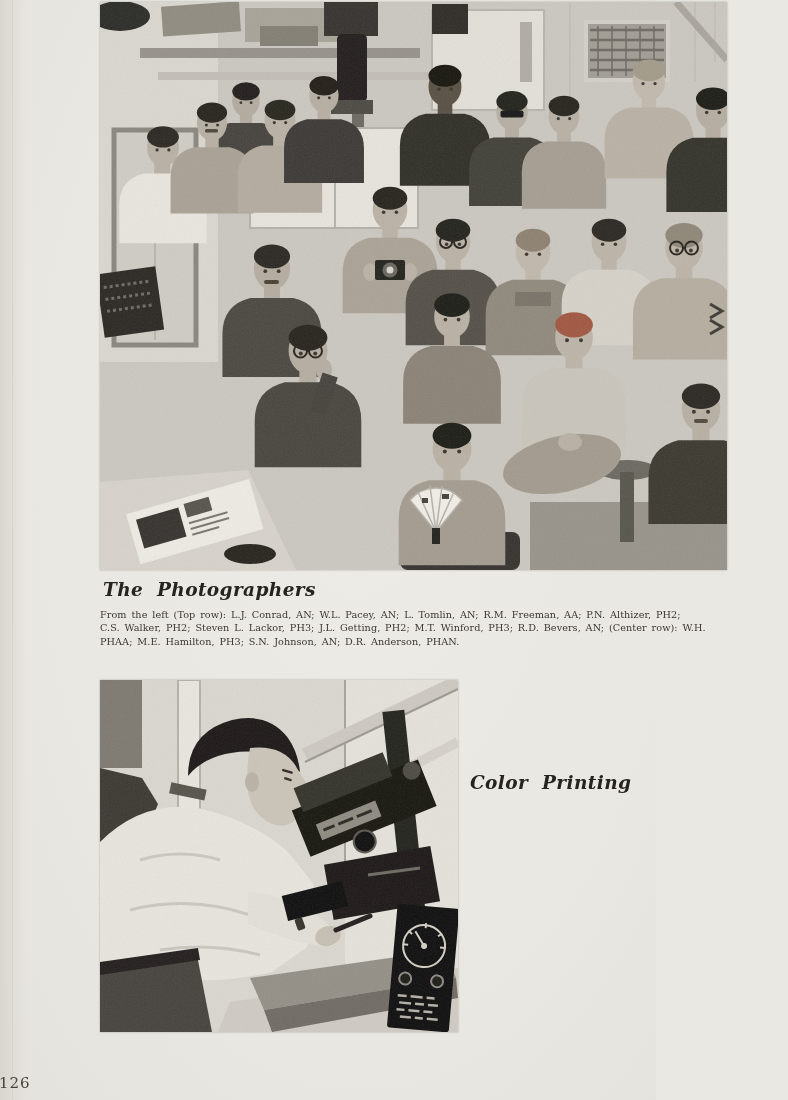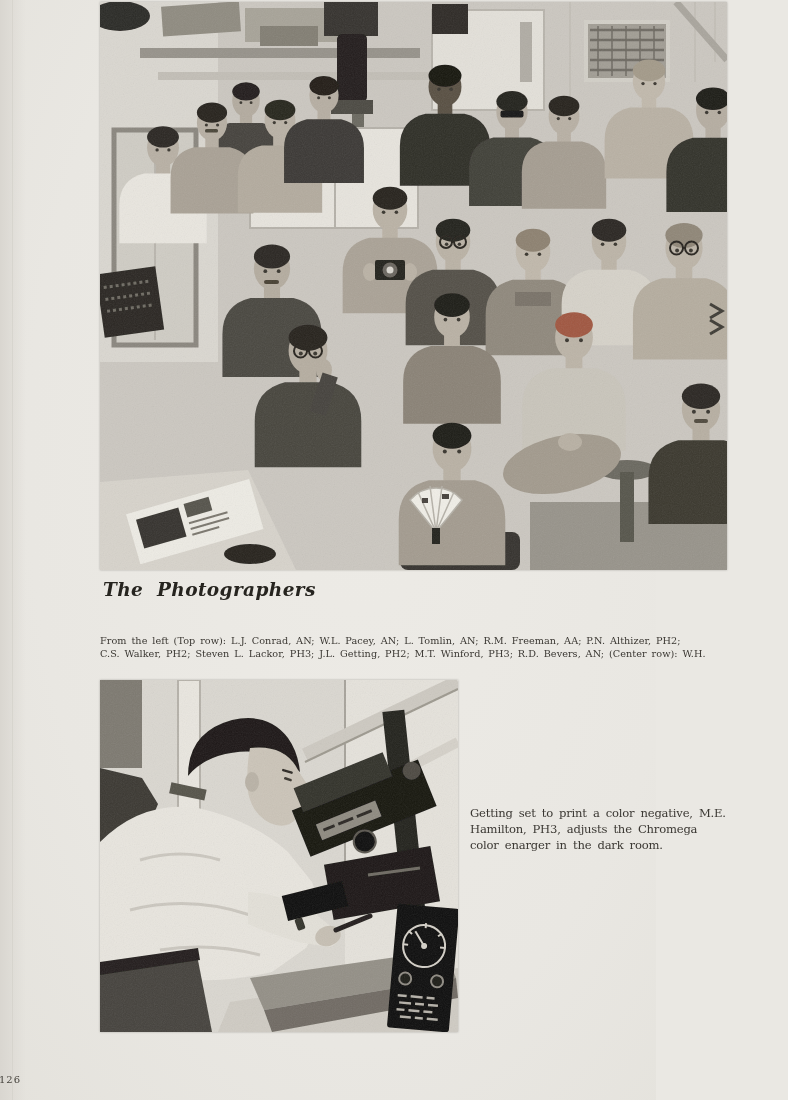--- a/index.html
+++ b/index.html
@@ -32,32 +32,32 @@
   .sec-title{
     position:absolute;margin:0;
     font-weight:bold;font-style:italic;
     font-size:18.5px;line-height:22px;
     letter-spacing:.4px;word-spacing:7px;
     color:#26241f;white-space:nowrap;
   }
   .t1{left:103px;top:579px;}
   .t2{left:470px;top:772px;}
   .caption{
-    position:absolute;left:100px;top:634px;width:634px;
+    position:absolute;left:100px;top:608px;width:634px;
     font-size:9.7px;line-height:13.4px;color:#3a3732;
   }
   .cap-line{white-space:nowrap;word-spacing:1.7px;letter-spacing:.05px;}
   .cp-body{
     position:absolute;left:470px;top:806px;width:252px;
     font-size:11.6px;line-height:15.9px;color:#3a3732;
   }
   .cp-line{white-space:nowrap;word-spacing:2.6px;letter-spacing:-.2px;}
   .page-number{
     position:absolute;left:-1px;top:1074px;
-    font-size:10px;color:#45423c;letter-spacing:1px;
+    font-size:15px;color:#45423c;letter-spacing:1px;
   }
 </style>
 </head>
 <body>
 
 <div class="page">
   <div class="gutter"></div>
   <div class="gutter-line"></div>
 
   <figure class="photo photo-top">
@@ -203,20 +203,21 @@
       </g>
       <rect width="627" height="568" filter="url(#grain1)" opacity="0.12"></rect>
     </svg>
   </figure>
 
   <h2 class="sec-title t1">The Photographers</h2>
 
   <div class="caption">
     <div class="cap-line">From the left (Top row): L.J. Conrad, AN; W.L. Pacey, AN; L. Tomlin, AN; R.M. Freeman, AA; P.N. Althizer, PH2;</div>
     <div class="cap-line">C.S. Walker, PH2; Steven L. Lackor, PH3; J.L. Getting, PH2; M.T. Winford, PH3; R.D. Bevers, AN; (Center row): W.H.</div>
+    <div class="cap-line">PHAA; M.E. Hamilton, PH3; S.N. Johnson, AN; D.R. Anderson, PHAN.</div>
   </div>
 
   <figure class="photo photo-bottom">
     <svg viewBox="0 0 358 352" width="358" height="352">
       <defs>
         <filter id="soft2">
             <feGaussianBlur stdDeviation="0.5"></feGaussianBlur>
           </filter>
         <filter id="grain2" x="0" y="0" width="100%" height="100%">
           <feTurbulence type="fractalNoise" baseFrequency="0.9" numOctaves="2" stitchTiles="stitch"></feTurbulence>
@@ -293,21 +294,17 @@
             <rect x="304" y="337" width="11" height="2.5"></rect>
               <rect x="319" y="337" width="8" height="2.5"></rect>
               <rect x="331" y="337" width="11" height="2.5"></rect>
           </g>
         </g>
       </g>
       <rect width="358" height="352" filter="url(#grain2)" opacity="0.12"></rect>
     </svg>
   </figure>
 
-
-  <div class="cp-body">
-    <div class="cp-line">Getting set to print a color negative, M.E.</div>
-    <div class="cp-line">Hamilton, PH3, adjusts the Chromega</div>
-    <div class="cp-line">color enarger in the dark room.</div>
-  </div>
+  <h2 class="sec-title t2">Color Printing</h2>
+
 
   <div class="page-number">126</div>
 </div>
 
 </body></html>

